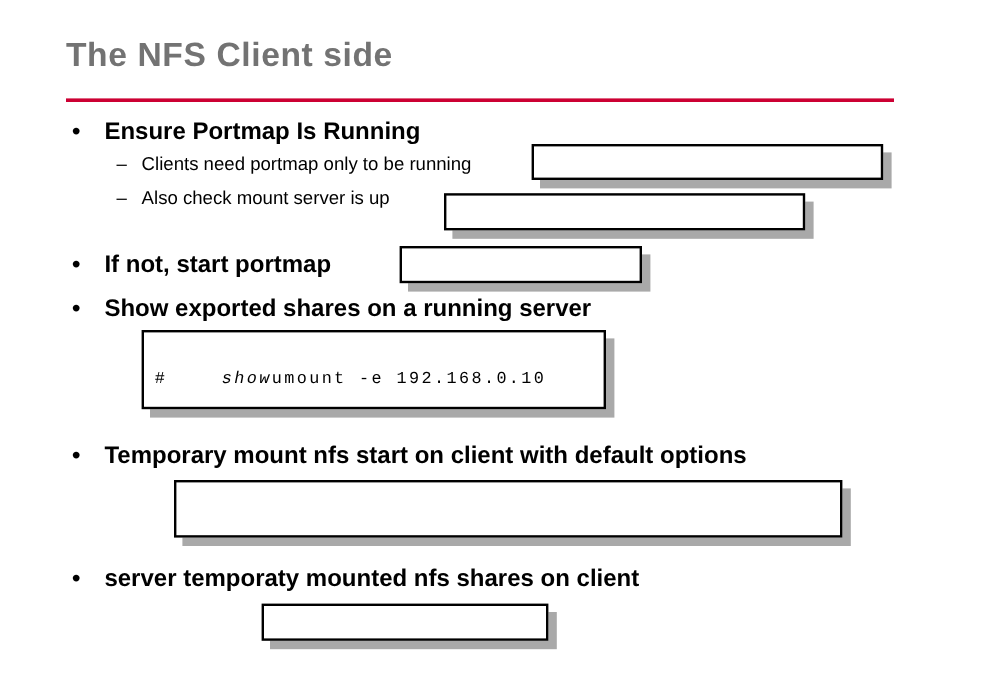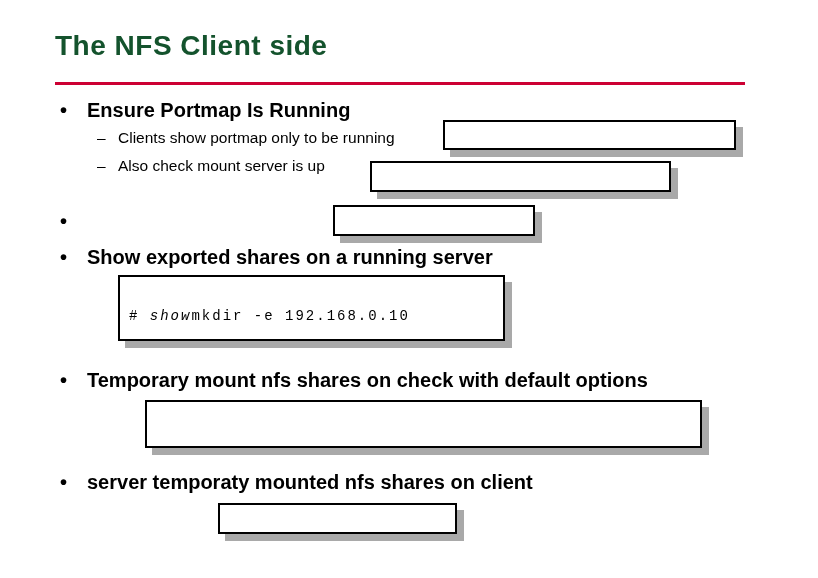--- a/index.html
+++ b/index.html
@@ -2,21 +2,21 @@
 <html><head>
 <meta charset="utf-8">
 <style>
   html,body { margin:0; padding:0; background:#ffffff; }
   .slide {
     position:relative; width:818px; height:578px; background:#ffffff;
     font-family:"Liberation Sans", sans-serif; color:#000000; overflow:hidden;
   }
   .title {
     position:absolute; left:55px; top:30px;
-    font-size:28px; font-weight:bold; color:#14532d; letter-spacing:0.5px;
+    font-size:28px; font-weight:bold; color:#737373; letter-spacing:0.5px;
   }
   .rule {
     position:absolute; left:55px; top:82px; width:690px; height:3px;
     background:#CC0033;
   }
   .bullet-row { position:absolute; display:flex; align-items:flex-start; }
   .bullet-glyph { width:27px; flex:0 0 27px; font-weight:bold; }
   .main-bullet { left:60px; font-size:20px; font-weight:bold; line-height:23px; }
   .sub-bullet  { left:97px; font-size:15.5px; font-weight:normal; line-height:18px; }
   .sub-bullet .bullet-glyph { width:21px; flex:0 0 21px; font-weight:normal; }
@@ -25,76 +25,77 @@
     position:absolute; box-sizing:border-box; background:#ffffff;
     border:2px solid #000000; box-shadow:7px 7px 0 #A9A9A9;
     font-family:"Liberation Mono", monospace; white-space:pre; overflow:hidden;
   }
   .tbox.cmd { font-weight:bold; font-size:15px; letter-spacing:2px; line-height:26px; padding:0 0 0 12px; }
   .box1 { left:443px; top:120px; width:293px; height:30px; }
   .box2 { left:370px; top:161px; width:301px; height:31px; }
   .box3 { left:333px; top:205px; width:202px; height:31px; }
   .box4 { left:118px; top:275px; width:387px; height:66px;
           font-size:14px; letter-spacing:2px; line-height:15px; padding:2px 0 0 9px; }
-  .box4 .it { font-style:italic; }
+  .box4 .it { font-style:italic;margin-left:35px; }
   .box5 { left:145px; top:400px; width:557px; height:48px;
           font-size:15px; letter-spacing:1.8px; line-height:21px; padding:1px 0 0 11px; }
   .box6 { left:218px; top:503px; width:239px; height:31px;
           font-size:15px; letter-spacing:1.5px; line-height:26px; padding:0 0 0 10px; }
 </style>
 </head>
 <body>
 
 <div class="slide">
 
   <div class="title">The NFS Client side</div>
   <div class="rule"></div>
 
   <div class="bullet-row main-bullet" style="top:99px;">
     <span class="bullet-glyph">•</span>
     <span>Ensure Portmap Is Running</span>
   </div>
   <div class="bullet-row sub-bullet" style="top:129px;">
     <span class="bullet-glyph">–</span>
-    <span>Clients show portmap only to be running</span>
+    <span>Clients need portmap only to be running</span>
   </div>
   <div class="bullet-row sub-bullet" style="top:157px;">
     <span class="bullet-glyph">–</span>
     <span>Also check mount server is up</span>
   </div>
 
   <div class="tbox cmd box1">
     
   </div>
   <div class="tbox cmd box2">
     
   </div>
 
   <div class="bullet-row main-bullet" style="top:210px;">
     <span class="bullet-glyph">•</span>
+    <span>If not, start portmap</span>
   </div>
   <div class="tbox cmd box3">
     
   </div>
 
   <div class="bullet-row main-bullet" style="top:246px;">
     <span class="bullet-glyph">•</span>
     <span>Show exported shares on a running server</span>
   </div>
 
   <div class="tbox box4">
-    <div><span># </span><span class="it">show</span><span>mkdir -e 192.168.0.10</span></div>
+    <div><span># </span><span class="it">show</span><span>umount -e 192.168.0.10</span></div>
     
     
     
   </div>
 
   <div class="bullet-row main-bullet" style="top:369px;">
     <span class="bullet-glyph">•</span>
-    <span>Temporary mount nfs shares on check with default options</span>
+    <span>Temporary mount nfs start on client with default options</span>
   </div>
 
   <div class="tbox box5">
     <div># mkdir /mnt/nethome</div>
     
   </div>
 
   <div class="bullet-row main-bullet" style="top:471px;">
     <span class="bullet-glyph">•</span>
     <span>server temporaty mounted nfs shares on client</span>

